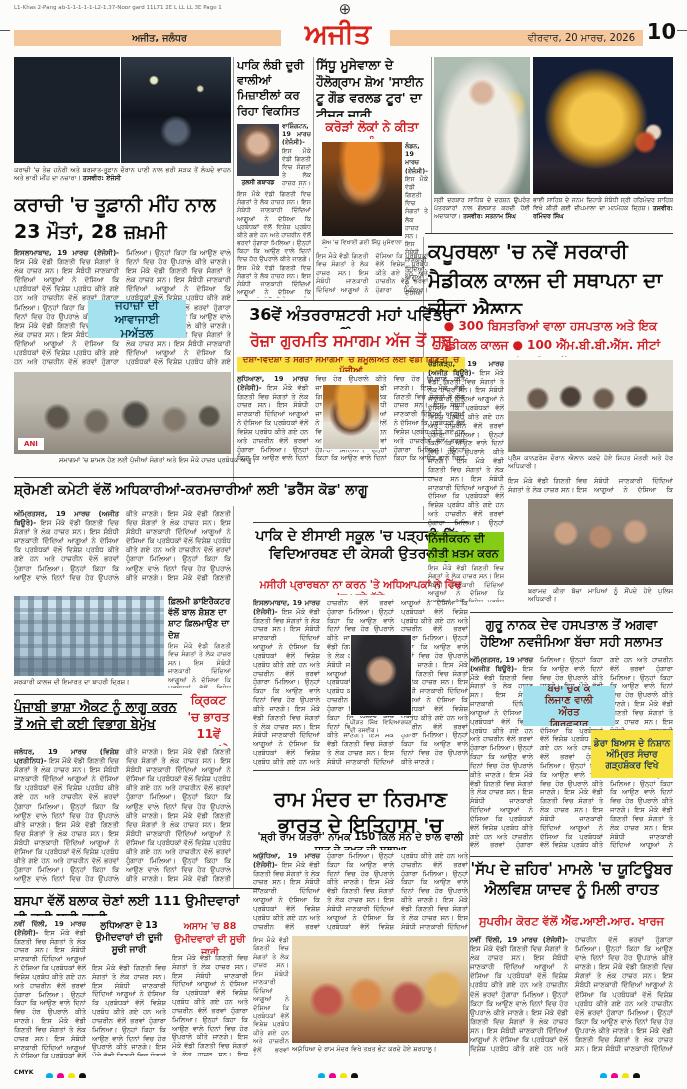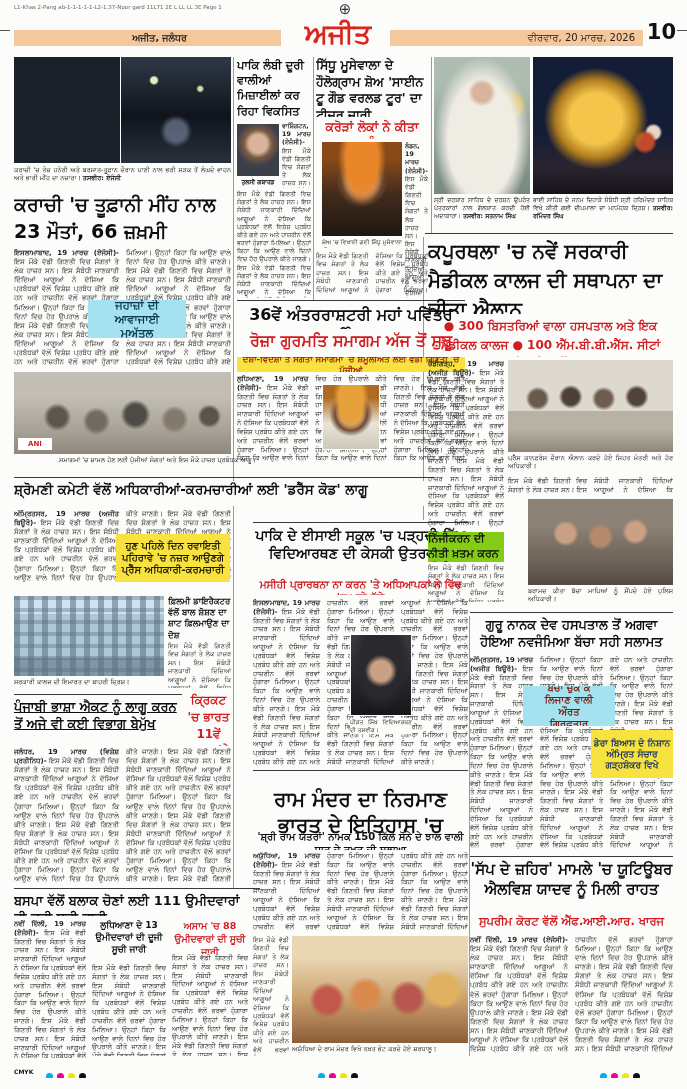--- a/index.html
+++ b/index.html
@@ -55,44 +55,43 @@
       linear-gradient(180deg,#39434f,#121categories821 0,#12171f 60%,#232b35);background-color:#1a212b;"></div>
   <div class="abs ph" style="left:121px;top:57px;width:110px;height:106px;background:
       radial-gradient(circle at 30% 22%, rgba(255,255,210,.9) 0 3px, transparent 5px),
       radial-gradient(circle at 72% 30%, rgba(255,250,200,.85) 0 2px, transparent 4px),
       radial-gradient(circle at 50% 70%, rgba(180,200,230,.4) 0 10px, transparent 16px),
       linear-gradient(180deg,#2f3945,#10151d 55%,#28303b);background-color:#161c25;"></div>
   <div class="abs cap" style="left:14px;top:166px;width:217px;height:23px;">
     <span>ਕਰਾਚੀ 'ਚ ਤੇਜ਼ ਹਨੇਰੀ ਅਤੇ ਬਰਸਾਤ-ਤੂਫ਼ਾਨ ਦੌਰਾਨ ਪਾਣੀ ਨਾਲ ਭਰੀ ਸੜਕ ਤੋਂ ਲੰਘਦੇ ਵਾਹਨ ਅਤੇ ਭਾਰੀ ਮੀਂਹ ਦਾ ਨਜ਼ਾਰਾ।</span>
     <b>ਤਸਵੀਰ: ਏਜੰਸੀ</b>
   </div>
-  <div class="abs hl" style="left:14px;top:191px;width:217px;height:55px;font-size:19px;line-height:1.4;">ਕਰਾਚੀ 'ਚ ਤੂਫ਼ਾਨੀ ਮੀਂਹ ਨਾਲ 23 ਮੌਤਾਂ, 66 ਜ਼ਖ਼ਮੀ</div>
+  <div class="abs hl" style="left:14px;top:191px;width:217px;height:55px;font-size:19px;line-height:1.4;">ਕਰਾਚੀ 'ਚ ਤੂਫ਼ਾਨੀ ਮੀਂਹ ਨਾਲ 23 ਮੌਤਾਂ, 28 ਜ਼ਖ਼ਮੀ</div>
   <div class="abs body-txt cols2" style="left:14px;top:249px;width:217px;height:120px;">
     <b class="dl">ਇਸਲਾਮਾਬਾਦ, 19 ਮਾਰਚ (ਏਜੰਸੀ)-</b>
     <span>ਇਸ ਮੌਕੇ ਵੱਡੀ ਗਿਣਤੀ ਵਿਚ ਸੰਗਤਾਂ ਤੇ ਲੋਕ ਹਾਜ਼ਰ ਸਨ। ਇਸ ਸੰਬੰਧੀ ਜਾਣਕਾਰੀ ਦਿੰਦਿਆਂ ਆਗੂਆਂ ਨੇ ਦੱਸਿਆ ਕਿ ਪ੍ਰਬੰਧਕਾਂ ਵੱਲੋਂ ਵਿਸ਼ੇਸ਼ ਪ੍ਰਬੰਧ ਕੀਤੇ ਗਏ ਹਨ ਅਤੇ ਹਾਜ਼ਰੀਨ ਵੱਲੋਂ ਭਰਵਾਂ ਹੁੰਗਾਰਾ ਮਿਲਿਆ। ਉਨ੍ਹਾਂ ਕਿਹਾ ਕਿ ਆਉਣ ਵਾਲੇ ਦਿਨਾਂ ਵਿਚ ਹੋਰ ਉਪਰਾਲੇ ਕੀਤੇ ਜਾਣਗੇ। ਇਸ ਮੌਕੇ ਵੱਡੀ ਗਿਣਤੀ ਵਿਚ ਸੰਗਤਾਂ ਤੇ ਲੋਕ ਹਾਜ਼ਰ ਸਨ। ਇਸ ਸੰਬੰਧੀ ਜਾਣਕਾਰੀ ਦਿੰਦਿਆਂ ਆਗੂਆਂ ਨੇ ਦੱਸਿਆ ਕਿ ਪ੍ਰਬੰਧਕਾਂ ਵੱਲੋਂ ਵਿਸ਼ੇਸ਼ ਪ੍ਰਬੰਧ ਕੀਤੇ ਗਏ ਹਨ ਅਤੇ ਹਾਜ਼ਰੀਨ ਵੱਲੋਂ ਭਰਵਾਂ ਹੁੰਗਾਰਾ ਮਿਲਿਆ। ਉਨ੍ਹਾਂ ਕਿਹਾ ਕਿ ਆਉਣ ਵਾਲੇ ਦਿਨਾਂ ਵਿਚ ਹੋਰ ਉਪਰਾਲੇ ਕੀਤੇ ਜਾਣਗੇ। ਇਸ ਮੌਕੇ ਵੱਡੀ ਗਿਣਤੀ ਵਿਚ ਸੰਗਤਾਂ ਤੇ ਲੋਕ ਹਾਜ਼ਰ ਸਨ। ਇਸ ਸੰਬੰਧੀ ਜਾਣਕਾਰੀ ਦਿੰਦਿਆਂ ਆਗੂਆਂ ਨੇ ਦੱਸਿਆ ਕਿ ਪ੍ਰਬੰਧਕਾਂ ਵੱਲੋਂ ਵਿਸ਼ੇਸ਼ ਪ੍ਰਬੰਧ ਕੀਤੇ ਗਏ ਹਨ ਅਤੇ ਹਾਜ਼ਰੀਨ ਵੱਲੋਂ ਭਰਵਾਂ ਹੁੰਗਾਰਾ ਮਿਲਿਆ। ਉਨ੍ਹਾਂ ਕਿਹਾ ਕਿ ਆਉਣ ਵਾਲੇ ਦਿਨਾਂ ਵਿਚ ਹੋਰ ਉਪਰਾਲੇ ਕੀਤੇ ਜਾਣਗੇ। ਇਸ ਮੌਕੇ ਵੱਡੀ ਗਿਣਤੀ ਵਿਚ ਸੰਗਤਾਂ ਤੇ ਲੋਕ ਹਾਜ਼ਰ ਸਨ। ਇਸ ਸੰਬੰਧੀ ਜਾਣਕਾਰੀ ਦਿੰਦਿਆਂ ਆਗੂਆਂ ਨੇ ਦੱਸਿਆ ਕਿ ਪ੍ਰਬੰਧਕਾਂ ਵੱਲੋਂ ਵਿਸ਼ੇਸ਼ ਪ੍ਰਬੰਧ ਕੀਤੇ ਗਏ ਹਨ ਅਤੇ ਹਾਜ਼ਰੀਨ ਵੱਲੋਂ ਭਰਵਾਂ ਹੁੰਗਾਰਾ ਮਿਲਿਆ। ਉਨ੍ਹਾਂ ਕਿਹਾ ਕਿ ਆਉਣ ਵਾਲੇ ਦਿਨਾਂ ਵਿਚ ਹੋਰ ਉਪਰਾਲੇ ਕੀਤੇ ਜਾਣਗੇ। ਇਸ ਮੌਕੇ ਵੱਡੀ ਗਿਣਤੀ ਵਿਚ ਸੰਗਤਾਂ ਤੇ ਲੋਕ ਹਾਜ਼ਰ ਸਨ। ਇਸ ਸੰਬੰਧੀ ਜਾਣਕਾਰੀ ਦਿੰਦਿਆਂ ਆਗੂਆਂ ਨੇ ਦੱਸਿਆ ਕਿ ਪ੍ਰਬੰਧਕਾਂ ਵੱਲੋਂ ਵਿਸ਼ੇਸ਼ ਪ੍ਰਬੰਧ ਕੀਤੇ ਗਏ ਹਨ ਅਤੇ ਹਾਜ਼ਰੀਨ ਵੱਲੋਂ ਭਰਵਾਂ ਹੁੰਗਾਰਾ ਮਿਲਿਆ। ਉਨ੍ਹਾਂ ਕਿਹਾ ਕਿ ਆਉਣ ਵਾਲੇ ਦਿਨਾਂ ਵਿਚ ਹੋਰ ਉਪਰਾਲੇ ਕੀਤੇ ਜਾਣਗੇ।</span>
   </div>
   <div class="abs cbox" style="left:88px;top:300px;width:98px;height:38px;font-size:11.5px;color:#0d3a52;">ਜਹਾਜ਼ਾਂ ਦੀ ਆਵਾਜਾਈ ਮੁਅੱਤਲ</div>
 
   <div class="abs ph" style="left:14px;top:372px;width:217px;height:82px;background:
       radial-gradient(circle at 20% 55%, #5c564e 0 9px, transparent 14px),
       radial-gradient(circle at 38% 60%, #746b60 0 9px, transparent 14px),
       radial-gradient(circle at 56% 52%, #4e4a45 0 10px, transparent 15px),
       radial-gradient(circle at 74% 58%, #837a6d 0 9px, transparent 14px),
       radial-gradient(circle at 90% 54%, #5a544c 0 8px, transparent 12px),
       linear-gradient(180deg,#c2beb4 30%,#a8a298 70%,#8e887d);background-color:#b5b0a6;"></div>
-  <div class="abs wm" style="left:18px;top:438px;width:34px;height:12px;">ANI</div>
+  <div class="abs wm" style="left:18px;top:438px;width:26px;height:12px;">ANI</div>
   <div class="abs cap" style="left:24px;top:456px;width:217px;height:21px;margin-left:35px;">ਸਮਾਗਮਾਂ 'ਚ ਸ਼ਾਮਲ ਹੋਣ ਲਈ ਪੁੱਜੀਆਂ ਸੰਗਤਾਂ ਅਤੇ ਇਸ ਮੌਕੇ ਹਾਜ਼ਰ ਪ੍ਰਬੰਧਕ ਆਗੂ।</div>
 
   <div class="hrule" style="left:14px;top:477px;width:420px;"></div>
   <div class="abs hl" style="left:14px;top:481px;width:420px;height:25px;font-size:13.5px;background:#fcfcfa;">ਸ਼੍ਰੋਮਣੀ ਕਮੇਟੀ ਵੱਲੋਂ ਅਧਿਕਾਰੀਆਂ-ਕਰਮਚਾਰੀਆਂ ਲਈ 'ਡਰੈੱਸ ਕੋਡ' ਲਾਗੂ</div>
   <div class="abs body-txt cols2" style="left:14px;top:510px;width:217px;height:80px;">
     <b class="dl">ਅੰਮ੍ਰਿਤਸਰ, 19 ਮਾਰਚ (ਅਜੀਤ ਬਿਊਰੋ)-</b>
     <span>ਇਸ ਮੌਕੇ ਵੱਡੀ ਗਿਣਤੀ ਵਿਚ ਸੰਗਤਾਂ ਤੇ ਲੋਕ ਹਾਜ਼ਰ ਸਨ। ਇਸ ਸੰਬੰਧੀ ਜਾਣਕਾਰੀ ਦਿੰਦਿਆਂ ਆਗੂਆਂ ਨੇ ਦੱਸਿਆ ਕਿ ਪ੍ਰਬੰਧਕਾਂ ਵੱਲੋਂ ਵਿਸ਼ੇਸ਼ ਪ੍ਰਬੰਧ ਕੀਤੇ ਗਏ ਹਨ ਅਤੇ ਹਾਜ਼ਰੀਨ ਵੱਲੋਂ ਭਰਵਾਂ ਹੁੰਗਾਰਾ ਮਿਲਿਆ। ਉਨ੍ਹਾਂ ਕਿਹਾ ਕਿ ਆਉਣ ਵਾਲੇ ਦਿਨਾਂ ਵਿਚ ਹੋਰ ਉਪਰਾਲੇ ਕੀਤੇ ਜਾਣਗੇ। ਇਸ ਮੌਕੇ ਵੱਡੀ ਗਿਣਤੀ ਵਿਚ ਸੰਗਤਾਂ ਤੇ ਲੋਕ ਹਾਜ਼ਰ ਸਨ। ਇਸ ਸੰਬੰਧੀ ਜਾਣਕਾਰੀ ਦਿੰਦਿਆਂ ਆਗੂਆਂ ਨੇ ਦੱਸਿਆ ਕਿ ਪ੍ਰਬੰਧਕਾਂ ਵੱਲੋਂ ਵਿਸ਼ੇਸ਼ ਪ੍ਰਬੰਧ ਕੀਤੇ ਗਏ ਹਨ ਅਤੇ ਹਾਜ਼ਰੀਨ ਵੱਲੋਂ ਭਰਵਾਂ ਹੁੰਗਾਰਾ ਮਿਲਿਆ। ਉਨ੍ਹਾਂ ਕਿਹਾ ਕਿ ਆਉਣ ਵਾਲੇ ਦਿਨਾਂ ਵਿਚ ਹੋਰ ਉਪਰਾਲੇ ਕੀਤੇ ਜਾਣਗੇ। ਇਸ ਮੌਕੇ ਵੱਡੀ ਗਿਣਤੀ ਵਿਚ ਸੰਗਤਾਂ ਤੇ ਲੋਕ ਹਾਜ਼ਰ ਸਨ। ਇਸ ਸੰਬੰਧੀ ਜਾਣਕਾਰੀ ਦਿੰਦਿਆਂ ਆਗੂਆਂ ਨੇ ਦੱਸਿਆ ਕਿ ਪ੍ਰਬੰਧਕਾਂ ਵੱਲੋਂ ਵਿਸ਼ੇਸ਼ ਪ੍ਰਬੰਧ ਕੀਤੇ ਗਏ ਹਨ ਅਤੇ ਹਾਜ਼ਰੀਨ ਵੱਲੋਂ ਭਰਵਾਂ ਹੁੰਗਾਰਾ ਮਿਲਿਆ। ਉਨ੍ਹਾਂ ਕਿਹਾ ਕਿ ਆਉਣ ਵਾਲੇ ਦਿਨਾਂ ਵਿਚ ਹੋਰ ਉਪਰਾਲੇ ਕੀਤੇ ਜਾਣਗੇ।</span>
   </div>
-  <div class="abs ybox" style="left:116px;top:534px;width:114px;height:48px;font-size:10px;">ਹੁਣ ਪਹਿਲੇ ਦਿਨ ਰਵਾਇਤੀ ਪਹਿਰਾਵੇ 'ਚ ਨਜ਼ਰ ਆਉਣਗੇ ਪ੍ਰੈੱਸ ਅਧਿਕਾਰੀ-ਕਰਮਚਾਰੀ</div>
 
   <div class="abs ph" style="left:14px;top:596px;width:150px;height:80px;background:
       repeating-linear-gradient(90deg, rgba(90,112,130,.55) 0 6px, transparent 6px 14px),
       repeating-linear-gradient(180deg, rgba(90,112,130,.4) 0 4px, transparent 4px 12px),
       linear-gradient(180deg,#cfe3ee 22%,#aec7d6 22% 78%,#7f97a6 78%);background-color:#b8cdd9;"></div>
   <div class="abs cap" style="left:14px;top:678px;width:150px;height:11px;">ਸਰਕਾਰੀ ਕਾਲਜ ਦੀ ਇਮਾਰਤ ਦਾ ਬਾਹਰੀ ਦ੍ਰਿਸ਼।</div>
   <div class="abs hl" style="left:168px;top:596px;width:63px;height:44px;font-size:8.5px;">ਫ਼ਿਲਮੀ ਡਾਇਰੈਕਟਰ ਵੱਲੋਂ ਬਾਲ ਸ਼ੋਸ਼ਣ ਦਾ ਸ਼ਾਟ ਫ਼ਿਲਮਾਉਣ ਦਾ ਦੋਸ਼</div>
   <div class="abs body-txt" style="left:168px;top:642px;width:63px;height:46px;font-size:6.5px;">ਇਸ ਮੌਕੇ ਵੱਡੀ ਗਿਣਤੀ ਵਿਚ ਸੰਗਤਾਂ ਤੇ ਲੋਕ ਹਾਜ਼ਰ ਸਨ। ਇਸ ਸੰਬੰਧੀ ਜਾਣਕਾਰੀ ਦਿੰਦਿਆਂ ਆਗੂਆਂ ਨੇ ਦੱਸਿਆ ਕਿ ਪ੍ਰਬੰਧਕਾਂ ਵੱਲੋਂ ਵਿਸ਼ੇਸ਼ ਪ੍ਰਬੰਧ ਕੀਤੇ ਗਏ ਹਨ ਅਤੇ ਹਾਜ਼ਰੀਨ ਵੱਲੋਂ ਭਰਵਾਂ ਹੁੰਗਾਰਾ ਮਿਲਿਆ। ਉਨ੍ਹਾਂ ਕਿਹਾ ਕਿ ਆਉਣ ਵਾਲੇ ਦਿਨਾਂ ਵਿਚ ਹੋਰ ਉਪਰਾਲੇ ਕੀਤੇ ਜਾਣਗੇ। ਇਸ ਮੌਕੇ ਵੱਡੀ ਗਿਣਤੀ ਵਿਚ ਸੰਗਤਾਂ ਤੇ ਲੋਕ ਹਾਜ਼ਰ ਸਨ। ਇਸ ਸੰਬੰਧੀ ਜਾਣਕਾਰੀ ਦਿੰਦਿਆਂ ਆਗੂਆਂ ਨੇ ਦੱਸਿਆ ਕਿ ਪ੍ਰਬੰਧਕਾਂ ਵੱਲੋਂ ਵਿਸ਼ੇਸ਼ ਪ੍ਰਬੰਧ ਕੀਤੇ ਗਏ ਹਨ ਅਤੇ ਹਾਜ਼ਰੀਨ ਵੱਲੋਂ ਭਰਵਾਂ ਹੁੰਗਾਰਾ ਮਿਲਿਆ। ਉਨ੍ਹਾਂ ਕਿਹਾ ਕਿ ਆਉਣ ਵਾਲੇ ਦਿਨਾਂ ਵਿਚ ਹੋਰ ਉਪਰਾਲੇ ਕੀਤੇ ਜਾਣਗੇ।</div>
   <div class="abs red ctr" style="left:186px;top:692px;width:45px;height:54px;font-size:12px;font-weight:bold;line-height:1.4;">ਕ੍ਰਿਕਟ 'ਚ ਭਾਰਤ 11ਵੇਂ ਸਥਾਨ 'ਤੇ</div>
 

